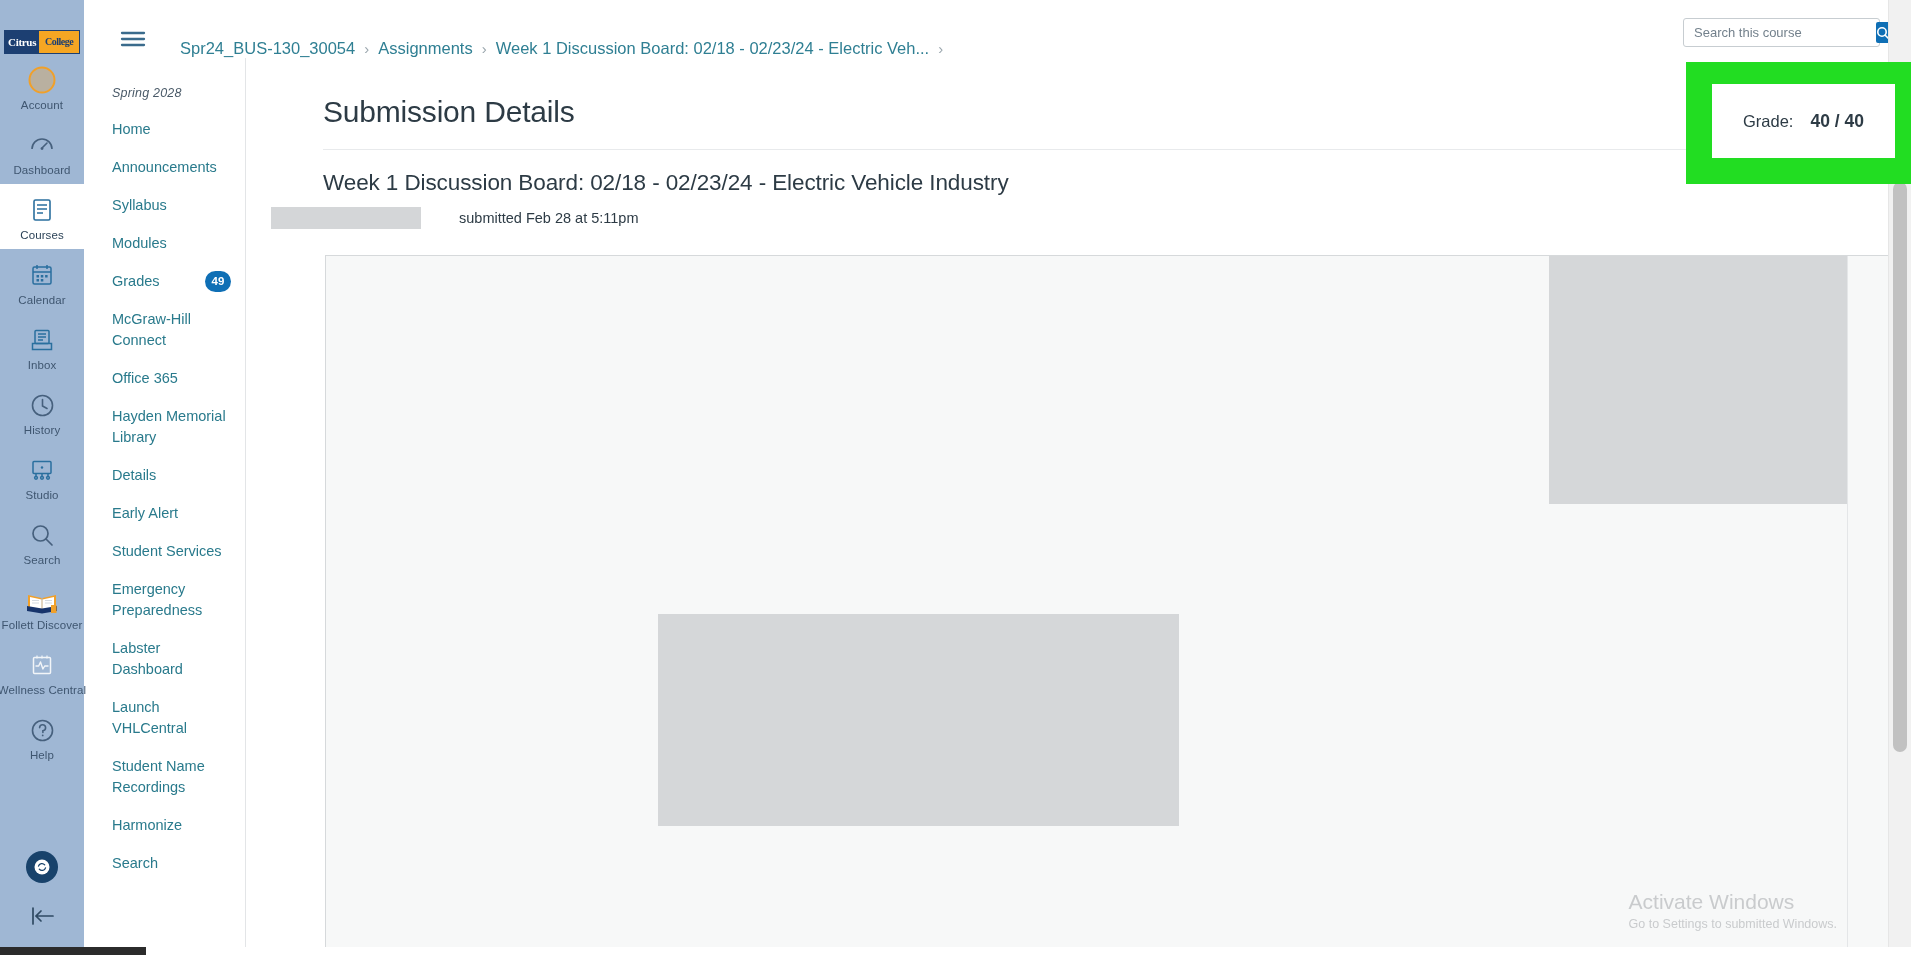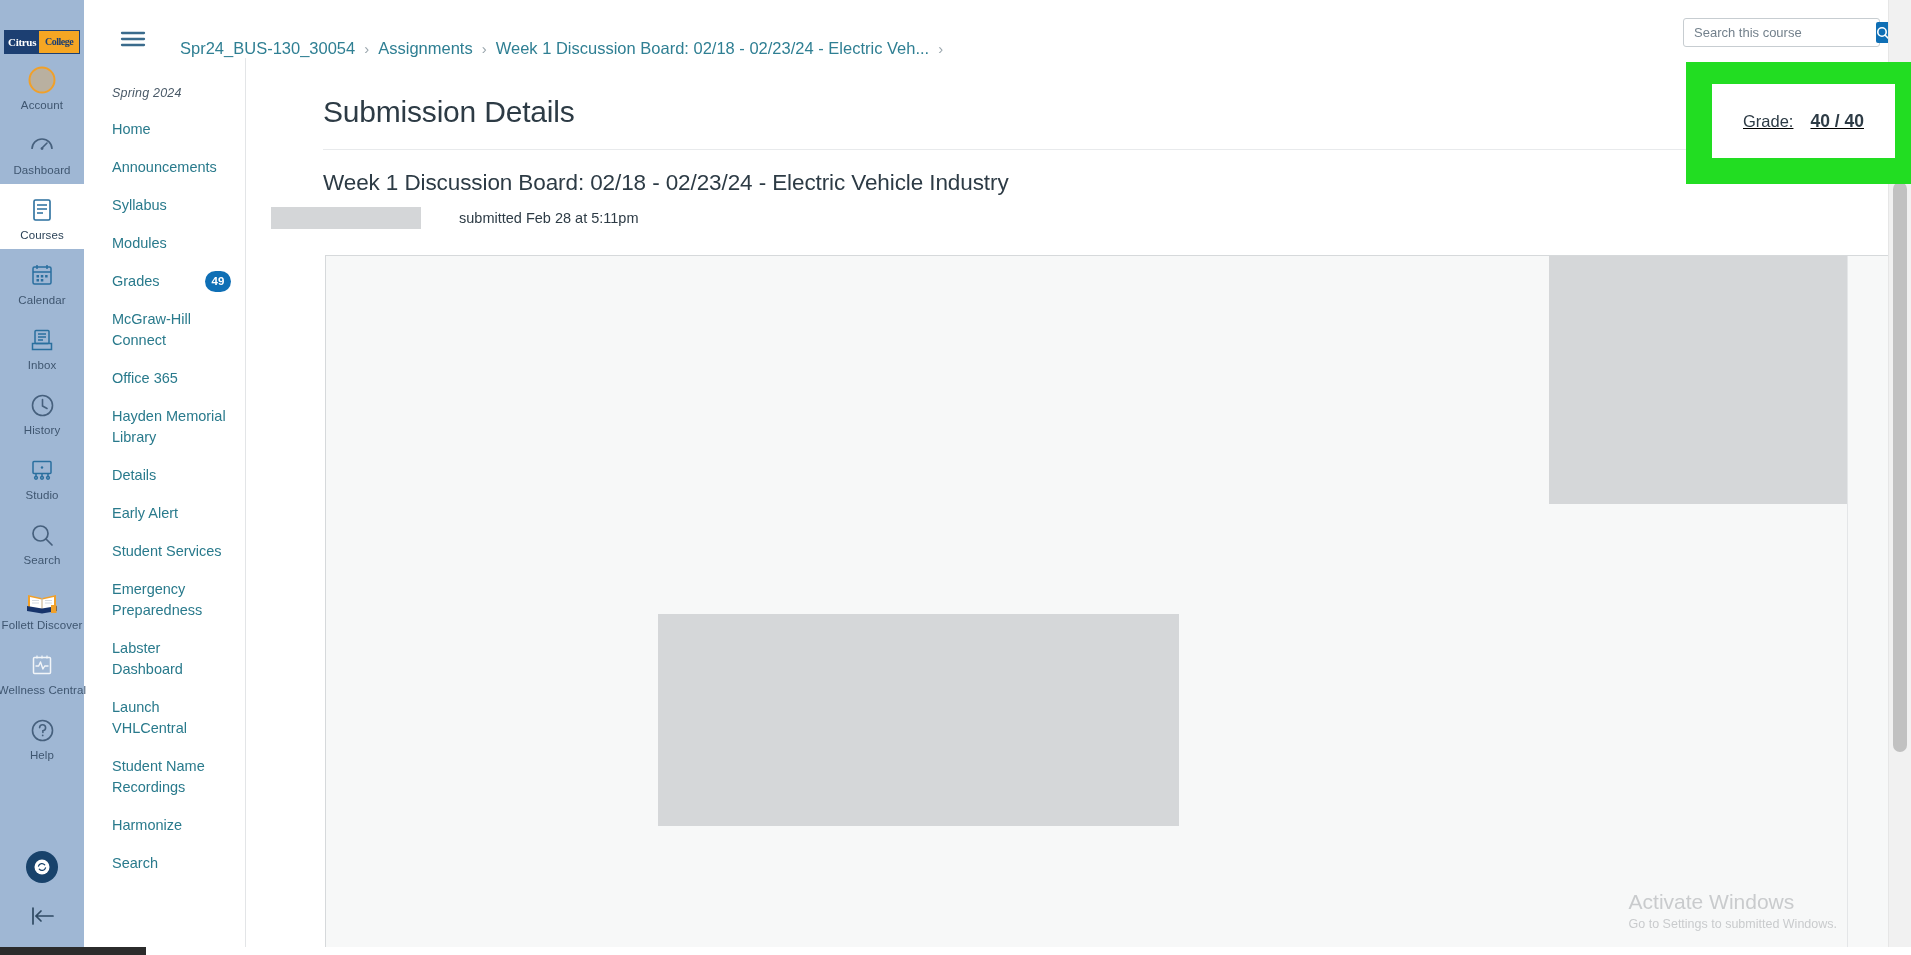--- a/index.html
+++ b/index.html
@@ -159,21 +159,21 @@
   #grade-highlight {
     position:absolute; right: 0; top: 62px;
     width: 225px; height: 122px;
     border: 9px solid #22dd22;
     background: #22dd22;
     z-index: 50;
   }
   #grade-inner {
     position:absolute; left: 17px; top: 13px; right: 7px; bottom: 17px;
     background:#ffffff;
-    display:flex; align-items:center; justify-content:center;text-decoration:underline;
+    display:flex; align-items:center; justify-content:center;
   }
   #grade-line { display:flex; align-items:baseline; }
   #grade-label { font-size: 16.5px; color:#2d3b45; }
   #grade-value { font-size: 17.5px; color:#2d3b45; font-weight:bold; margin-left: 17px; }
 
   
   #page-scrollbar {
     position:absolute; right: 0; top: 0; width: 23px; height: 955px;
     background:#f1f1f1; border-left:1px solid #e6e6e6; z-index: 35;
   }
@@ -364,21 +364,21 @@
       <div id="search-go">
         <svg width="14" height="14" viewBox="0 0 14 14" fill="none" stroke="#ffffff" stroke-width="1.6">
           <circle cx="6" cy="6" r="4.2"></circle>
             <path d="M9.2 9.2l3.3 3.3" stroke-linecap="round"></path>
         </svg>
       </div>
     </div>
   </header>
 
   <nav id="course-nav">
-    <div id="term-label">Spring 2024</div>
+    <div id="term-label">Spring 2028</div>
 
     <a class="cnav-item">Home</a>
     <a class="cnav-item">Announcements</a>
     <a class="cnav-item">Syllabus</a>
     <a class="cnav-item">Modules</a>
     <a class="cnav-item">
       <span>Grades</span>
       <span class="cnav-badge">49</span>
     </a>
     <a class="cnav-item">McGraw-Hill Connect</a>

